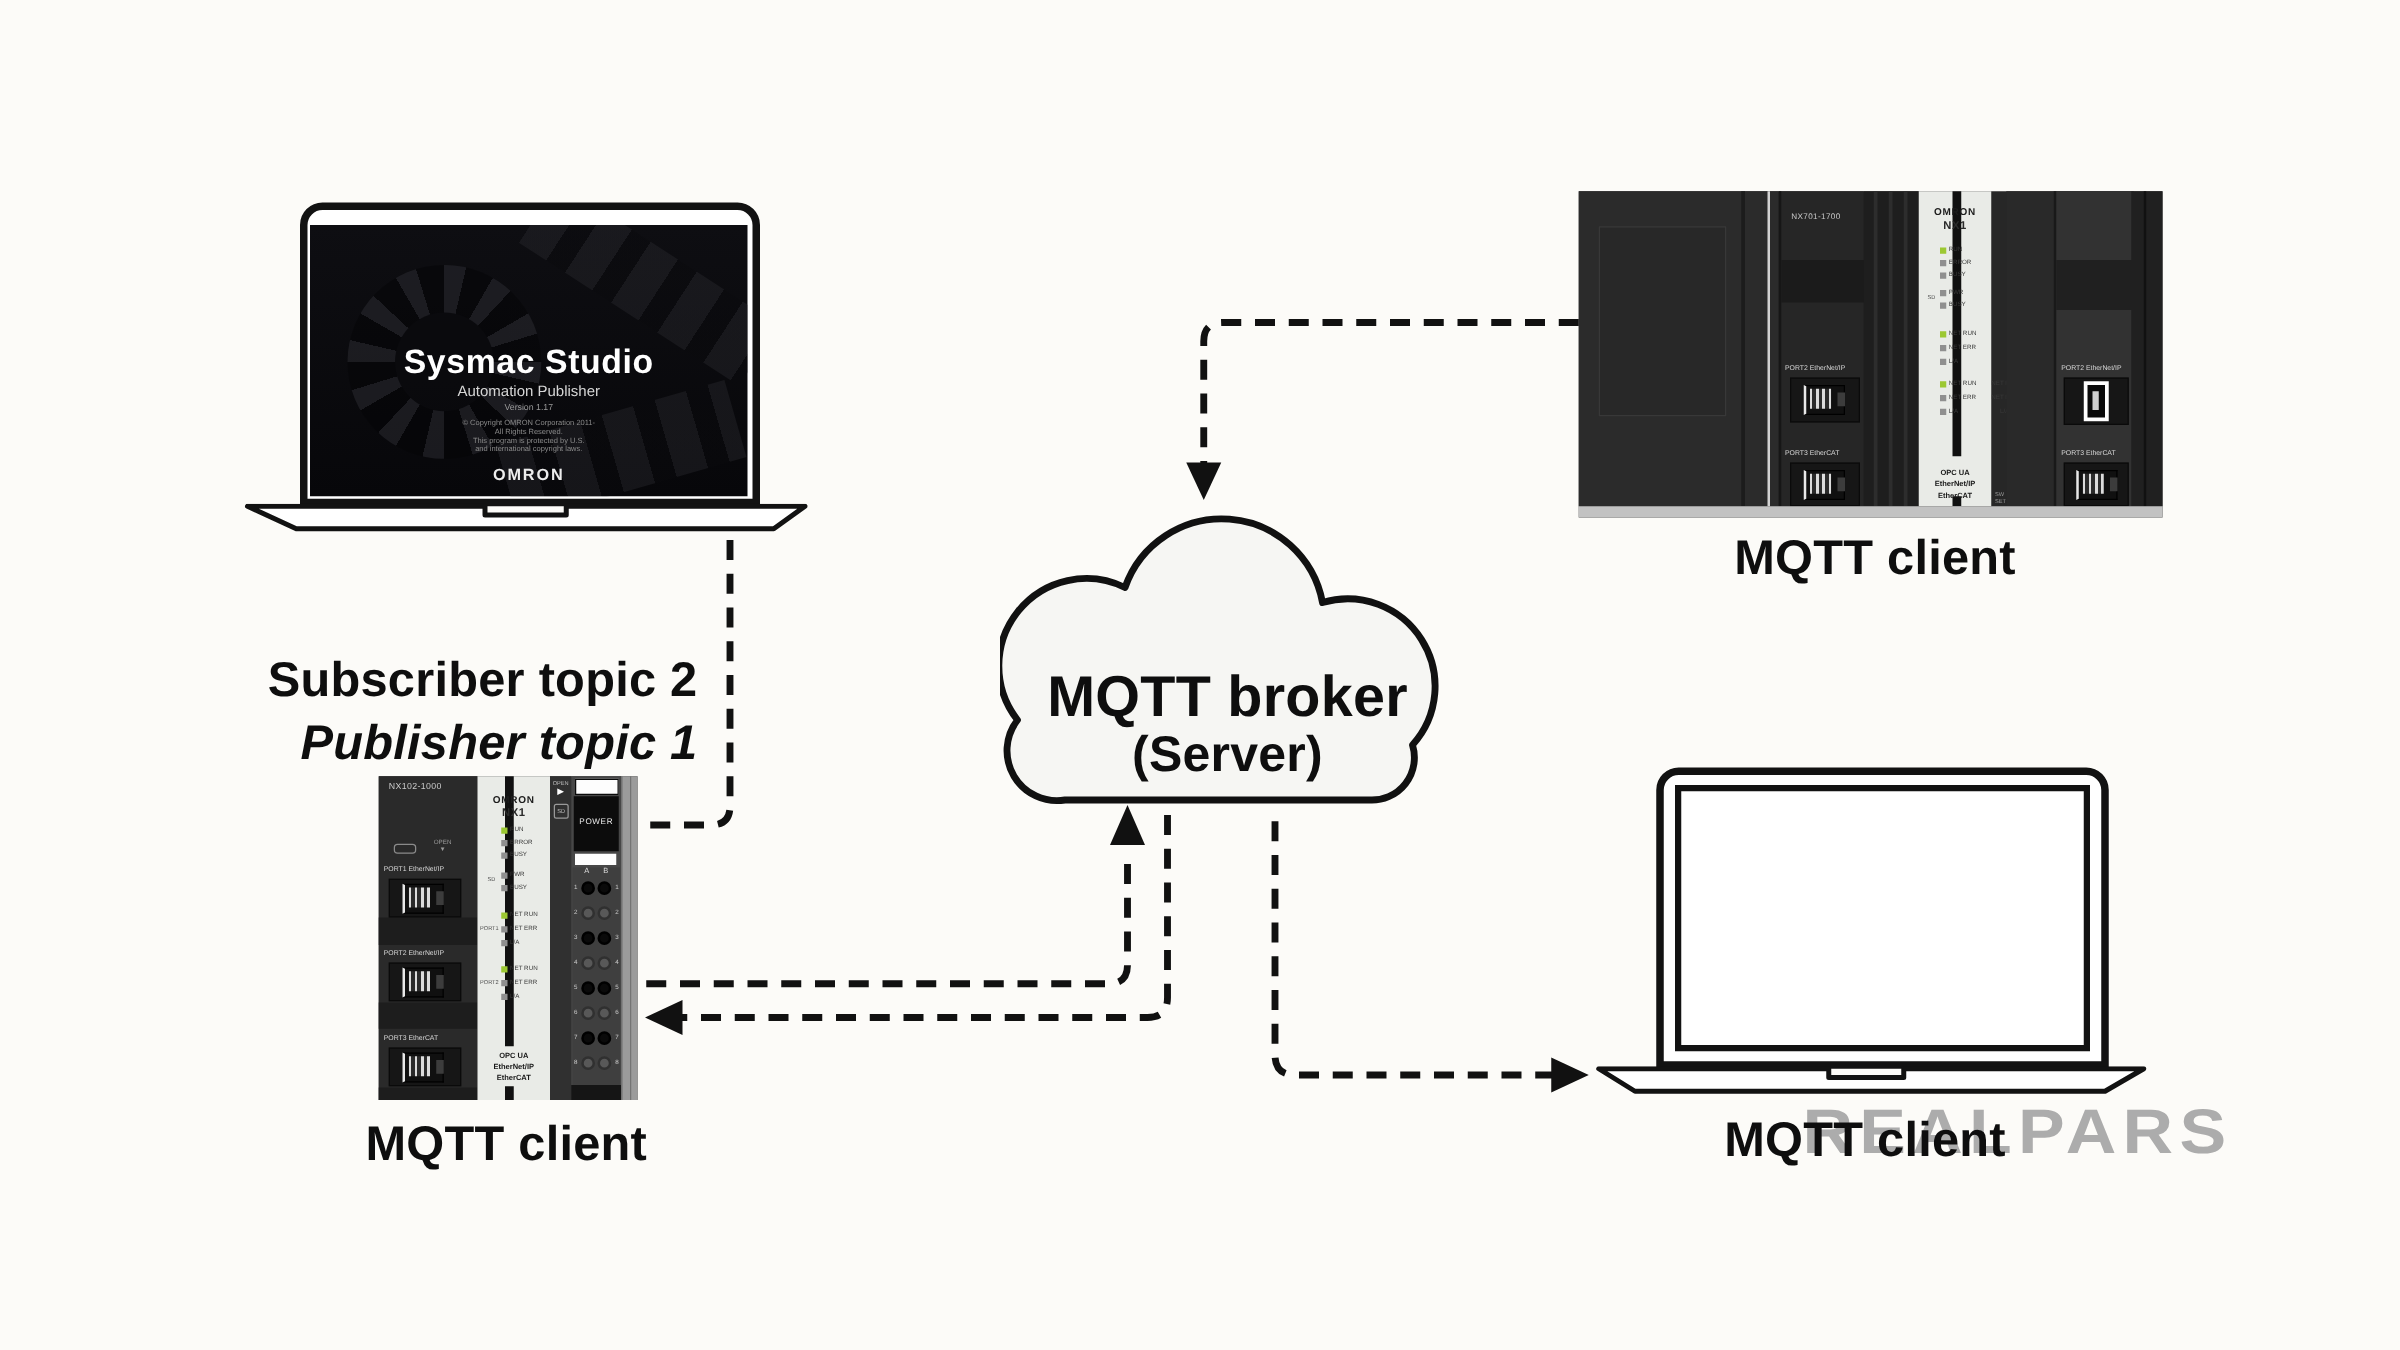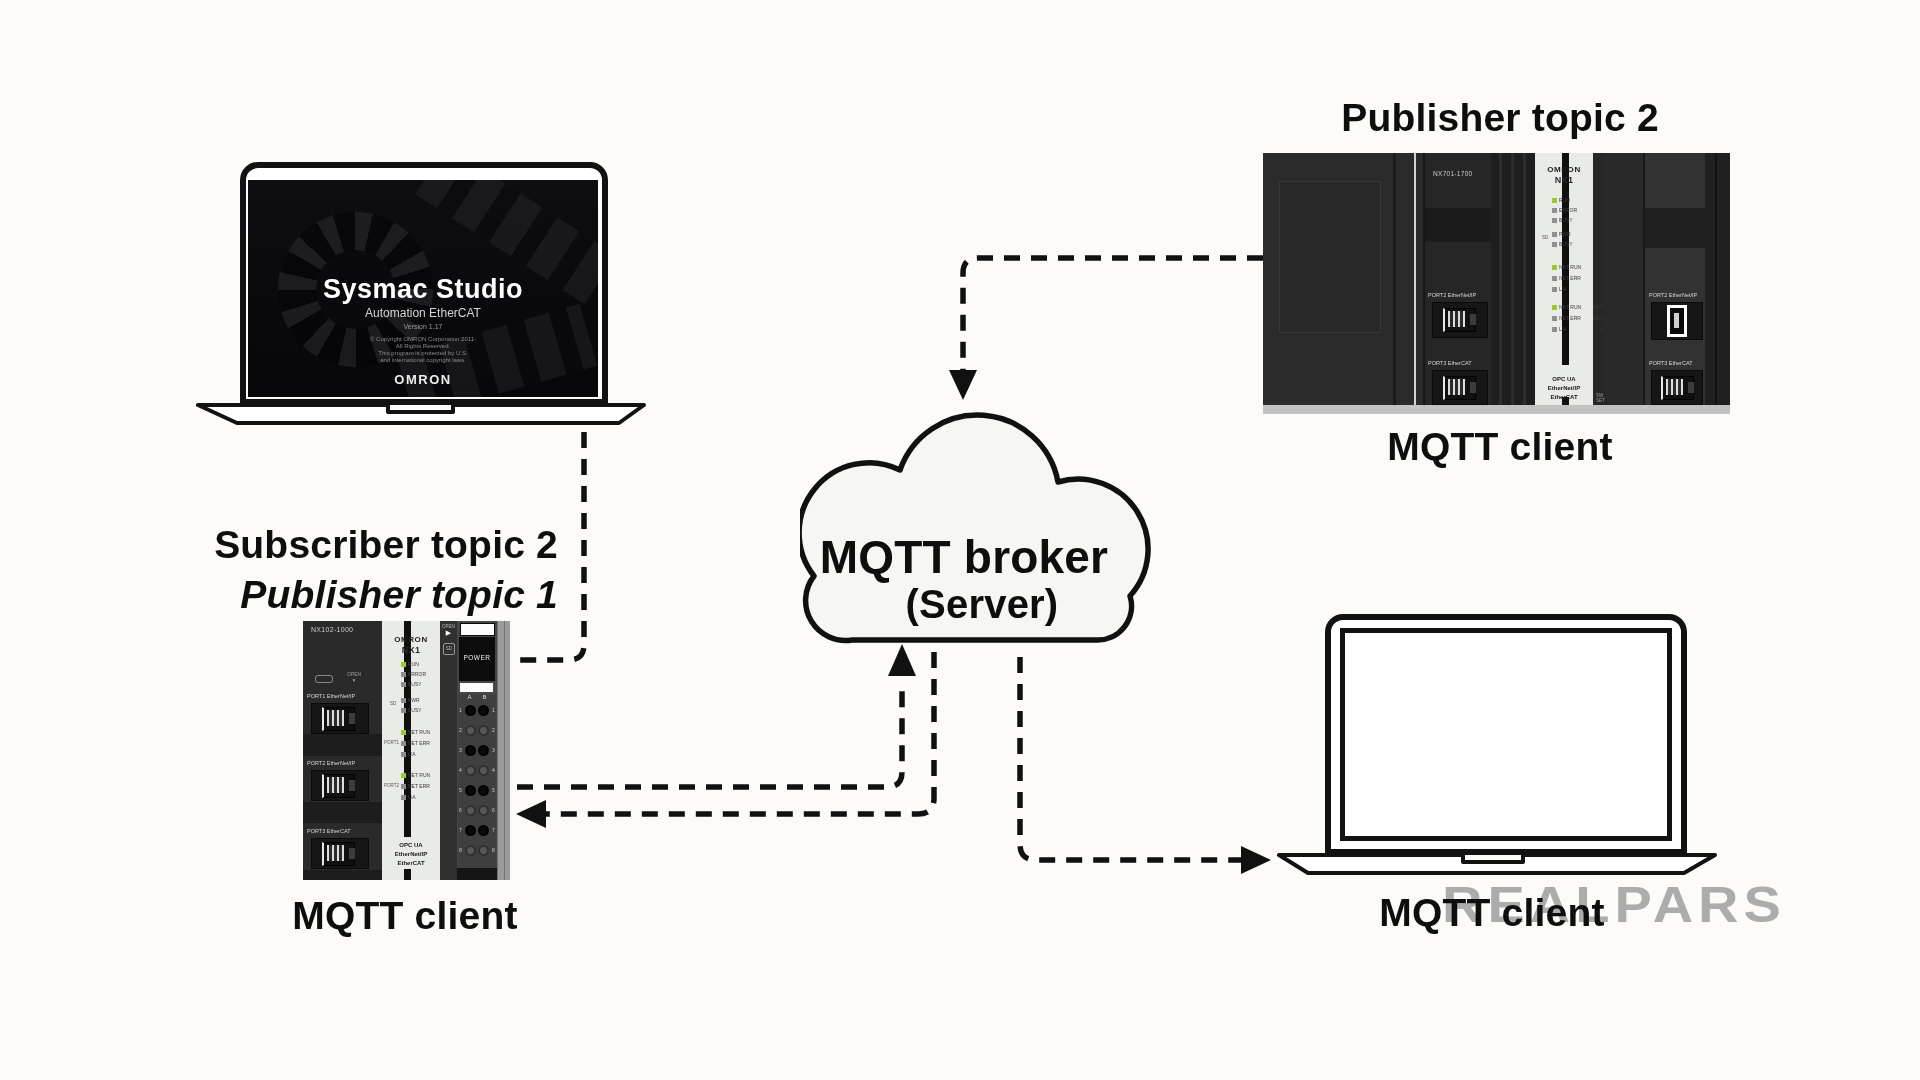--- a/index.html
+++ b/index.html
@@ -75,30 +75,30 @@
       <polygon points="963,400 949,370 977,370"></polygon>
       <polygon points="902,644 888,676 916,676"></polygon>
       <polygon points="516,814 546,800 546,828"></polygon>
       <polygon points="1271,860 1241,846 1241,874"></polygon>
     </g>
   </svg>
 
   <svg class="abs" style="left:800px;top:400px;z-index:3;" width="360" height="260" viewBox="0 0 360 260">
     <path d="M 52 240 A 40 40 0 0 1 14 176 A 70 70 0 0 1 100 70 A 82 82 0 0 1 258 82 A 70 70 0 0 1 330 196 A 34 34 0 0 1 296 240 Z" fill="#f6f6f3" stroke="#111" stroke-width="5.5" stroke-linejoin="round"></path>
   </svg>
-  <div class="lbl center" style="left:804px;top:530px;width:320px;font-size:46px;z-index:4;">MQTT broker</div>
+  <div class="lbl center" style="left:822px;top:530px;width:320px;font-size:46px;z-index:4;">MQTT broker</div>
   <div class="lbl center" style="left:822px;top:582px;width:320px;font-size:40px;z-index:4;">(Server)</div>
 
   <div class="lid" style="left:240px;top:162px;width:368px;height:243px;">
     <div class="screen-dark">
       <div class="carousel"></div>
       <div class="chain" style="right:-26px;top:18px;width:210px;height:58px;transform:rotate(33deg);"></div>
       <div class="chain" style="right:6px;bottom:4px;width:190px;height:64px;transform:rotate(-16deg);"></div>
       <div class="splash" style="top:94px;font-size:27px;font-weight:700;letter-spacing:.5px;">Sysmac Studio</div>
-      <div class="splash" style="top:126px;font-size:12px;color:#d6d6d6;">Automation EtherCAT</div>
+      <div class="splash" style="top:126px;font-size:12px;color:#d6d6d6;">Automation Publisher</div>
       <div class="splash" style="top:143px;font-size:7px;color:#9a9a9a;">Version 1.17</div>
       <div class="splash" style="top:156px;font-size:6px;color:#8a8a8a;">© Copyright OMRON Corporation 2011-</div>
       <div class="splash" style="top:163px;font-size:6px;color:#8a8a8a;">All Rights Reserved.</div>
       <div class="splash" style="top:170px;font-size:6px;color:#8a8a8a;">This program is protected by U.S.</div>
       <div class="splash" style="top:177px;font-size:6px;color:#8a8a8a;">and international copyright laws.</div>
       <div class="splash" style="top:192px;font-size:13px;font-weight:800;letter-spacing:1.5px;color:#ededed;">OMRON</div>
     </div>
   </div>
   <svg class="abs" style="left:195px;top:403px;" width="452" height="24" viewBox="0 0 452 24">
     <path d="M3,2 L193,2 L193,9 L258,9 L258,2 L449,2 L424,20 L42,20 Z" fill="#fff" stroke="#121212" stroke-width="4" stroke-linejoin="round"></path>
@@ -375,21 +375,20 @@
     <div class="m" style="left:0;top:252px;width:467px;height:9px;background:#c2c2c2;"></div>
   </div>
 
   <div class="lid" style="left:1325px;top:614px;width:362px;height:241px;z-index:1;">
     <div class="screen-white"></div>
   </div>
   <svg class="abs" style="left:1276px;top:853px;z-index:1;" width="442" height="24" viewBox="0 0 442 24">
     <path d="M3,2 L187,2 L187,9 L247,9 L247,2 L439,2 L408,20 L32,20 Z" fill="#fff" stroke="#121212" stroke-width="4" stroke-linejoin="round"></path>
   </svg>
 
-  <div class="lbl center" style="left:1300px;top:96px;width:400px;">Publisher topic 2</div>
   <div class="lbl center" style="left:1300px;top:425px;width:400px;">MQTT client</div>
   <div class="lbl right" style="left:160px;top:523px;width:398px;">Subscriber topic 2</div>
   <div class="lbl right" style="left:160px;top:573px;width:398px;font-style:italic;">Publisher topic 1</div>
   <div class="lbl center" style="left:255px;top:894px;width:300px;">MQTT client</div>
   <div class="watermark" style="left:1442px;top:872px;">REALPARS</div>
   <div class="lbl center toplabel" style="left:1292px;top:891px;width:400px;">MQTT client</div>
 
 </div>
 
 </body></html>

